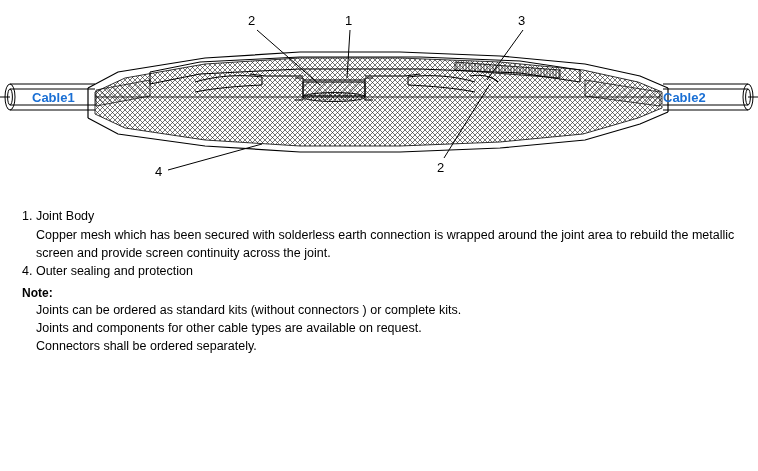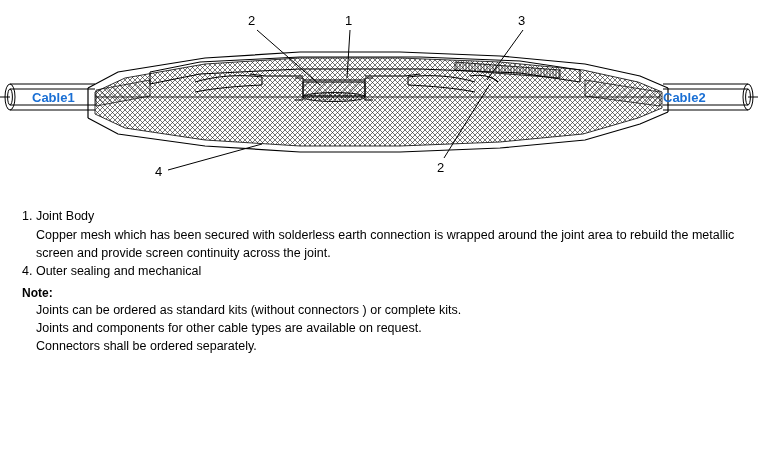--- a/index.html
+++ b/index.html
@@ -189,21 +189,21 @@
   </div>
 
 
   <div class="legend-item">
     <div class="legend-desc">Copper mesh which has been secured with solderless earth connection is wrapped around the joint area to rebuild  the metallic screen and provide screen continuity across the joint.</div>
   </div>
 
   <div class="legend-item">
     <div class="legend-title">
       <span>4.</span>
-      <span>Outer sealing and mechanical</span>
+      <span>Outer sealing and protection</span>
     </div>
   </div>
 
   <div class="note-head">Note:</div>
   <div class="note-line">Joints can be ordered as standard kits (without connectors ) or complete kits.</div>
   <div class="note-line">Joints and components for other cable types are available on request.</div>
   <div class="note-line">Connectors shall be ordered separately.</div>
 </div>
 
 </body></html>

